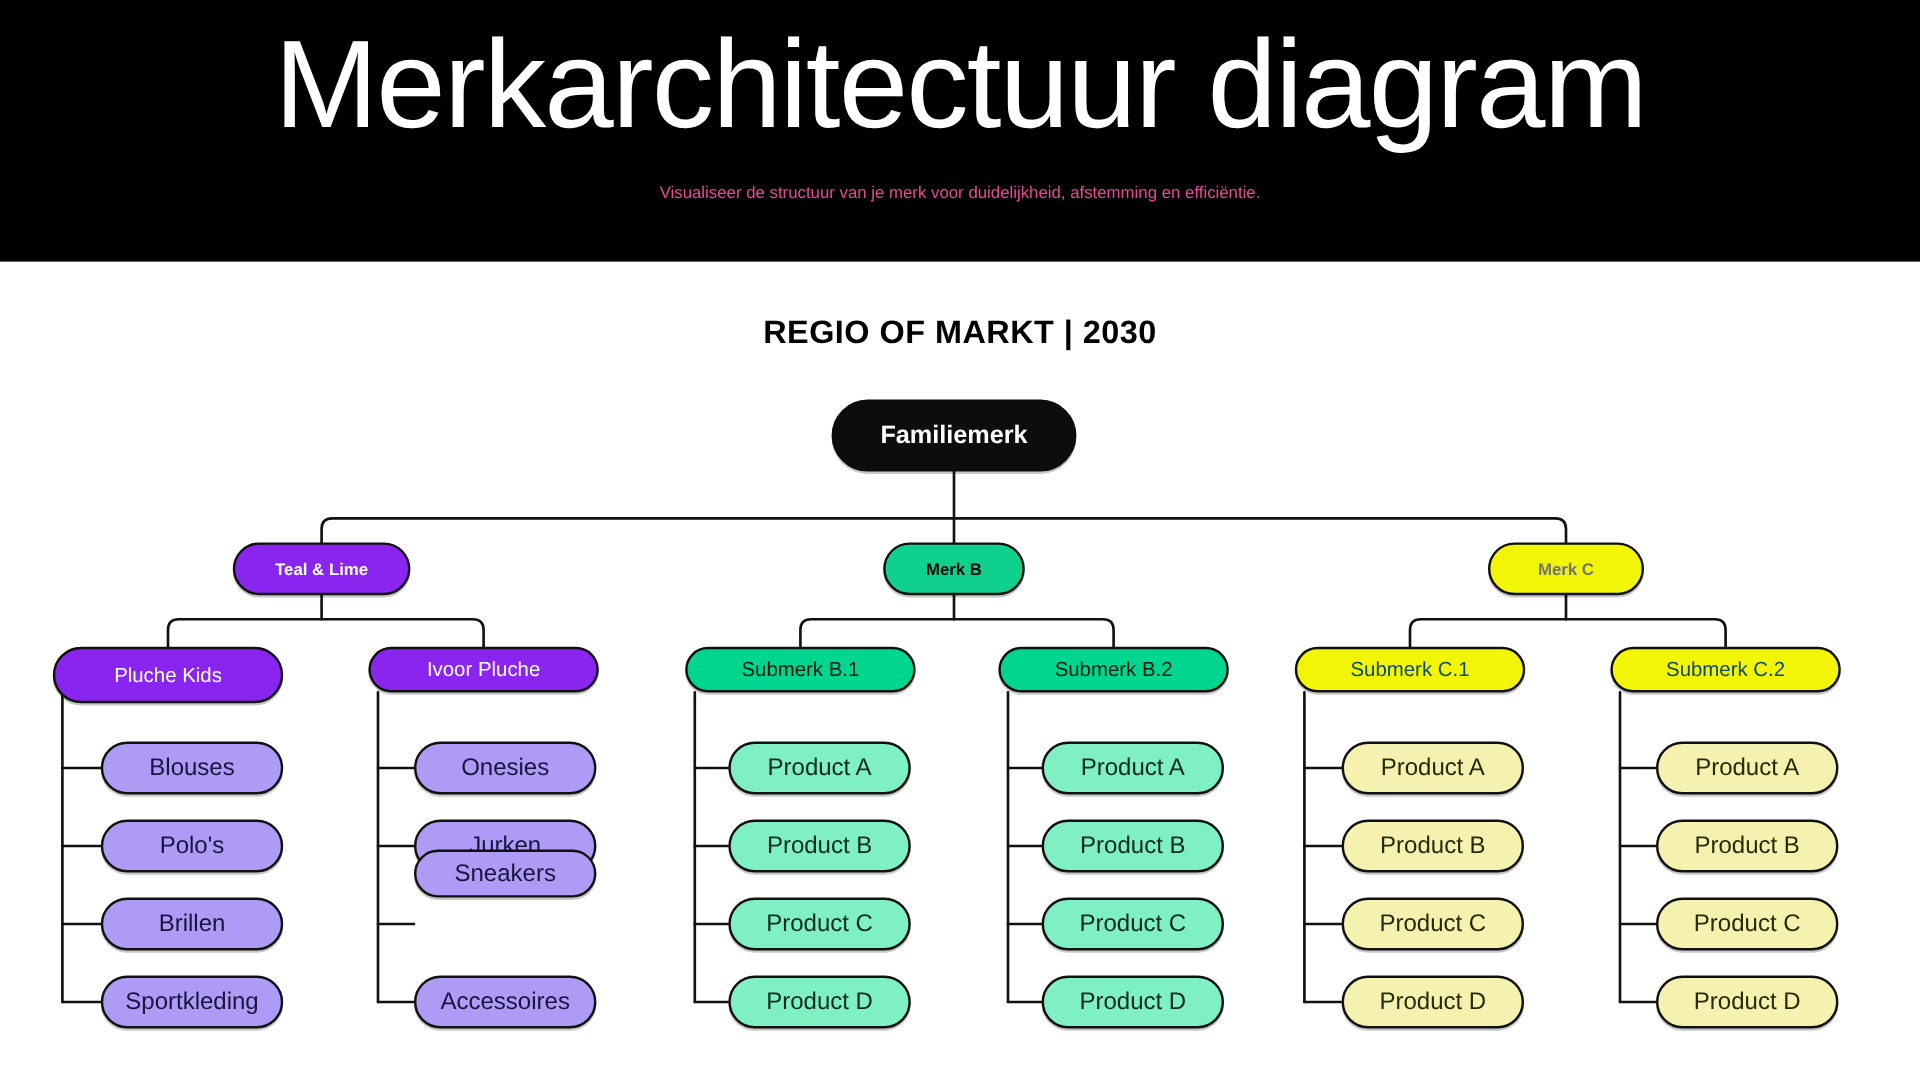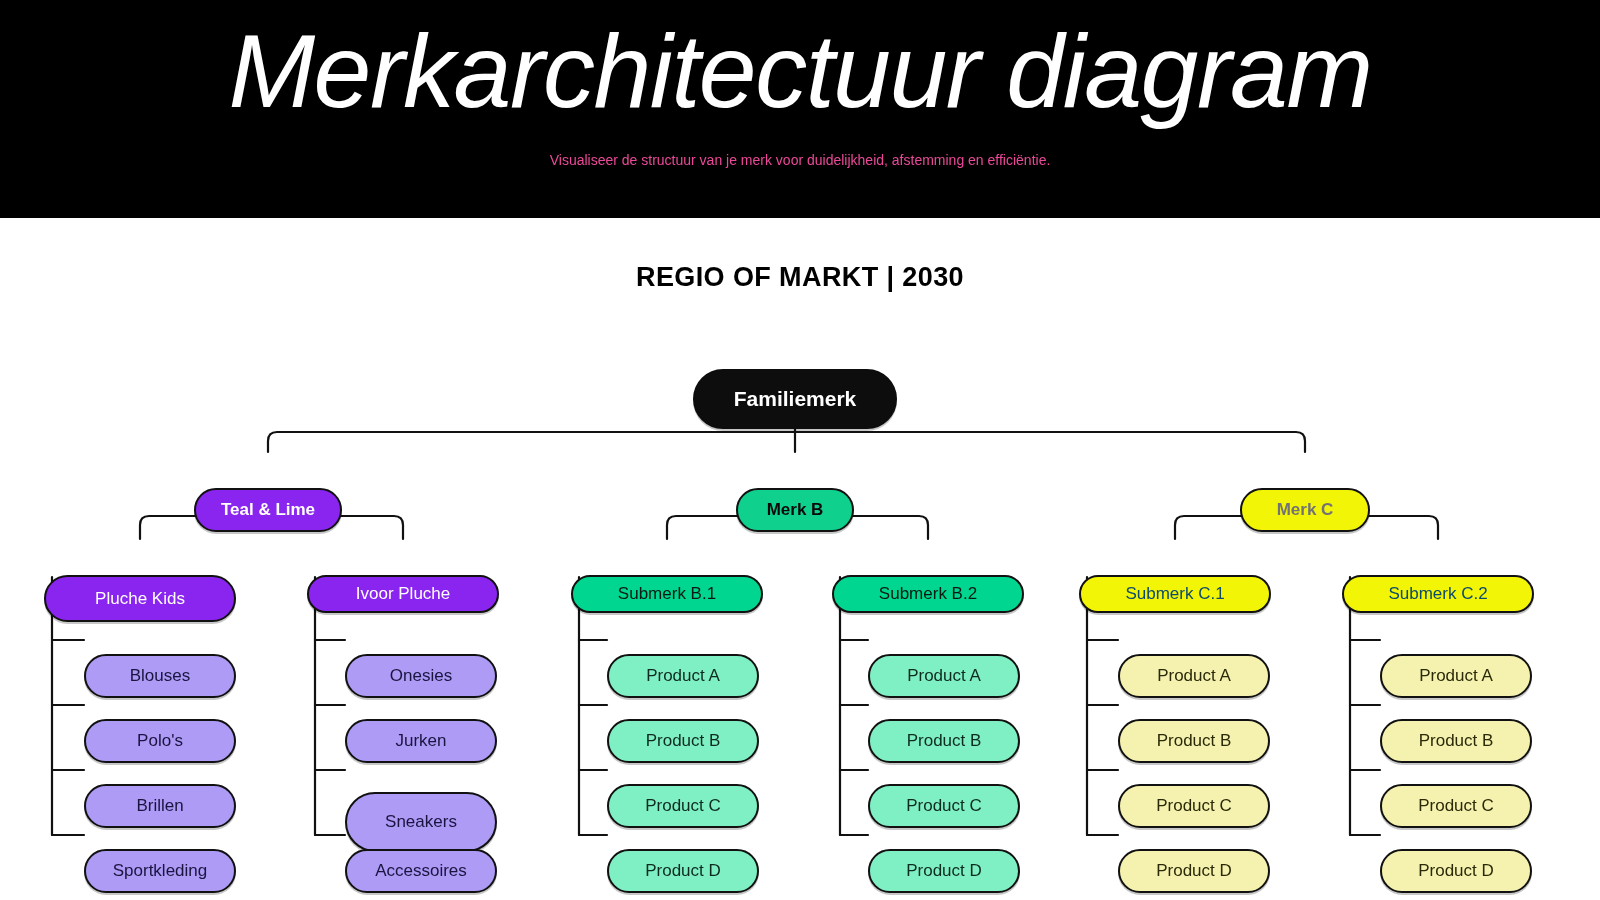--- a/index.html
+++ b/index.html
@@ -34,21 +34,20 @@
   }
 
   #header-title {
     color: #ffffff;
     font-size: 104px;
     line-height: 1.02;
     font-weight: 400;
     letter-spacing: -1.5px;
     margin-top: 18px;
     white-space: nowrap;
-    font-style: italic;
   }
 
   #header-subtitle {
     color: #ec4899;
     font-size: 14px;
     font-weight: 400;
     margin-top: 28px;
     white-space: nowrap;
   }
 
@@ -86,49 +85,48 @@
   .node {
     position: absolute;
     display: flex;
     align-items: center;
     justify-content: center;
     border: 2px solid #111111;
     border-radius: 999px;
     text-align: center;
     white-space: nowrap;
     box-shadow: 0 2px 0 rgba(0,0,0,0.22);
-    margin-top: 36px;
   }
 
   .node-root {
     background: #0d0d0d;
     color: #ffffff;
     font-size: 21px;
     font-weight: 700;
     border-color: #0d0d0d;
   }
 
   .node-brand {
-    font-size: 17px;
+    font-size: 14px;
     font-weight: 700;
   }
   .node-brand.purple { background: #8a25f0; color: #ffffff; }
   .node-brand.green  { background: #10d08e; color: #0a0a0a; }
   .node-brand.yellow { background: #f2f505; color: #737373; }
 
   .node-sub {
     font-size: 17px;
     font-weight: 400;
   }
   .node-sub.purple { background: #8a25f0; color: #ffffff; }
   .node-sub.green  { background: #00d68f; color: #0a1a12; }
   .node-sub.yellow { background: #f2f505; color: #0c4a6e; }
 
   .node-leaf {
-    font-size: 17px;
+    font-size: 20px;
     font-weight: 400;
     color: #16113a;
   }
   .node-leaf.purple { background: #ad9bf5; color: #1b1440; }
   .node-leaf.green  { background: #7fefc4; color: #0d2b20; }
   .node-leaf.yellow { background: #f5f2b0; color: #2b2a08; }
 </style>
 </head>
 <body>
 
@@ -223,21 +221,21 @@
       </div>
       <div class="node node-sub purple" style="left: 307px; top: 539px; width: 192px; height: 38px;">
         <span>Ivoor Pluche</span>
       </div>
       <div class="node node-leaf purple" style="left: 345px; top: 618px; width: 152px; height: 44px;">
         <span>Onesies</span>
       </div>
       <div class="node node-leaf purple" style="left: 345px; top: 683px; width: 152px; height: 44px;">
         <span>Jurken</span>
       </div>
-      <div class="node node-leaf purple" style="left: 345px; top: 756px; width: 152px; height: 60px;">
+      <div class="node node-leaf purple" style="left: 345px; top: 708px; width: 152px; height: 40px;">
         <span>Sneakers</span>
       </div>
       <div class="node node-leaf purple" style="left: 345px; top: 813px; width: 152px; height: 44px;">
         <span>Accessoires</span>
       </div>
       <div class="node node-brand green" style="left: 736px; top: 452px; width: 118px; height: 44px;">
         <span>Merk B</span>
       </div>
       <div class="node node-sub green" style="left: 571px; top: 539px; width: 192px; height: 38px;">
         <span>Submerk B.1</span>

